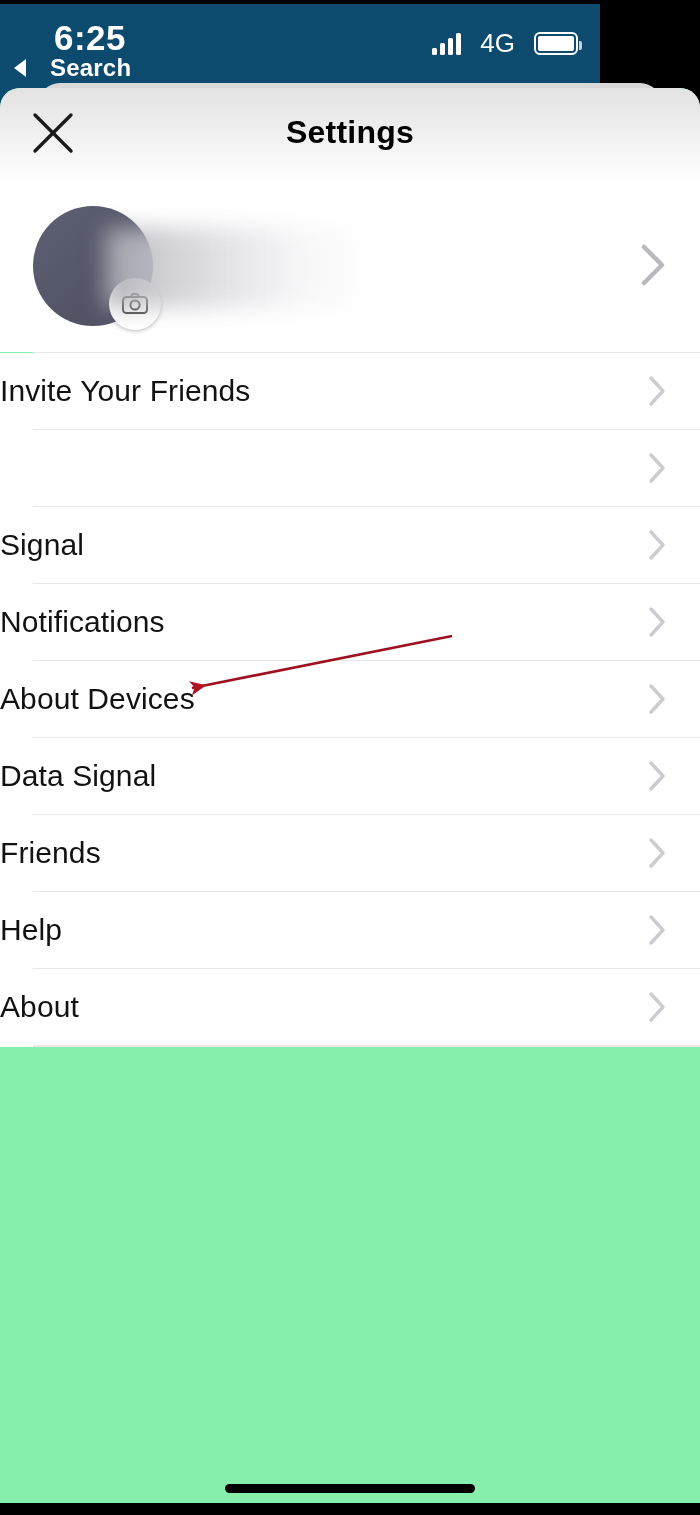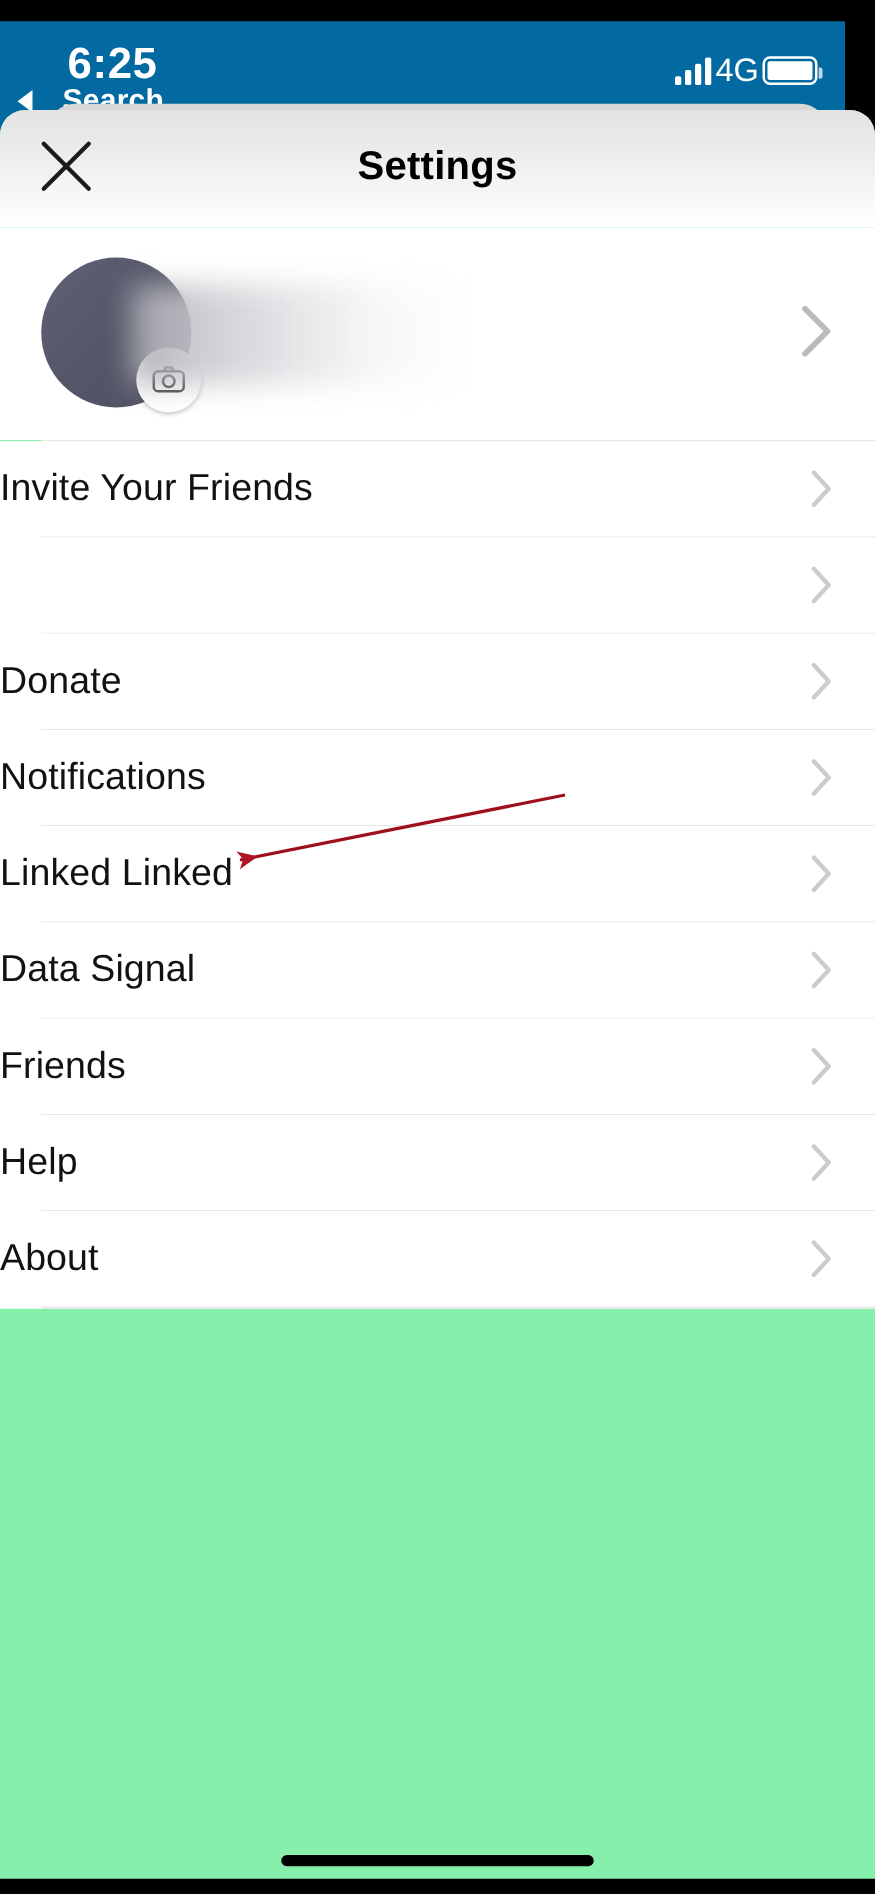--- a/index.html
+++ b/index.html
@@ -16,42 +16,42 @@
     position: relative;
     width: 700px;
     height: 1515px;
     background: #000000;
     overflow: hidden;
   }
 
   
   .status-bar {
     position: absolute;
-    left: 0; top: 17px;
-    width: 676px;
+    left: 0; top: 4px;
+    width: 600px;
     height: 100px;
-    background: #0369a1;
+    background: #0c4a6e;
     z-index: 5;
   }
   .status-time {
     position: absolute;
     left: 54px;
     top: 14px;
     font-size: 35px;
     font-weight: bold;
     color: #ffffff;
     letter-spacing: 0.5px;
   }
   .status-right {
     position: absolute;
     right: 22px;
     top: 26px;
     display: flex;
     align-items: center;
-    gap: 3px;
+    gap: 19px;
   }
   .signal-bars {
     display: flex;
     align-items: flex-end;
     gap: 3px;
     height: 22px;
   }
   .signal-bars i {
     display: block;
     width: 5px;
@@ -397,41 +397,41 @@
       <div class="row">
         <span class="row-accessory chev">
           <svg width="22" height="36" viewBox="0 0 22 36">
             <polyline points="5,5 17,18 5,31" fill="none" stroke="#cbcbd0" stroke-width="3.4" stroke-linecap="round" stroke-linejoin="round"></polyline>
           </svg>
         </span>
       </div>
       <div class="divider"></div>
 
       <div class="row">
-        <span class="row-label">Donate</span>
+        <span class="row-label">Signal</span>
         <span class="row-accessory chev">
           <svg width="22" height="36" viewBox="0 0 22 36">
             <polyline points="5,5 17,18 5,31" fill="none" stroke="#cbcbd0" stroke-width="3.4" stroke-linecap="round" stroke-linejoin="round"></polyline>
           </svg>
         </span>
       </div>
       <div class="divider"></div>
 
       <div class="row">
         <span class="row-label">Notifications</span>
         <span class="row-accessory chev">
           <svg width="22" height="36" viewBox="0 0 22 36">
             <polyline points="5,5 17,18 5,31" fill="none" stroke="#cbcbd0" stroke-width="3.4" stroke-linecap="round" stroke-linejoin="round"></polyline>
           </svg>
         </span>
       </div>
       <div class="divider"></div>
 
       <div class="row">
-        <span class="row-label">Linked Linked</span>
+        <span class="row-label">About Devices</span>
         <span class="row-accessory chev">
           <svg width="22" height="36" viewBox="0 0 22 36">
             <polyline points="5,5 17,18 5,31" fill="none" stroke="#cbcbd0" stroke-width="3.4" stroke-linecap="round" stroke-linejoin="round"></polyline>
           </svg>
         </span>
       </div>
       <div class="divider"></div>
 
       <div class="row">
         <span class="row-label">Data Signal</span>

